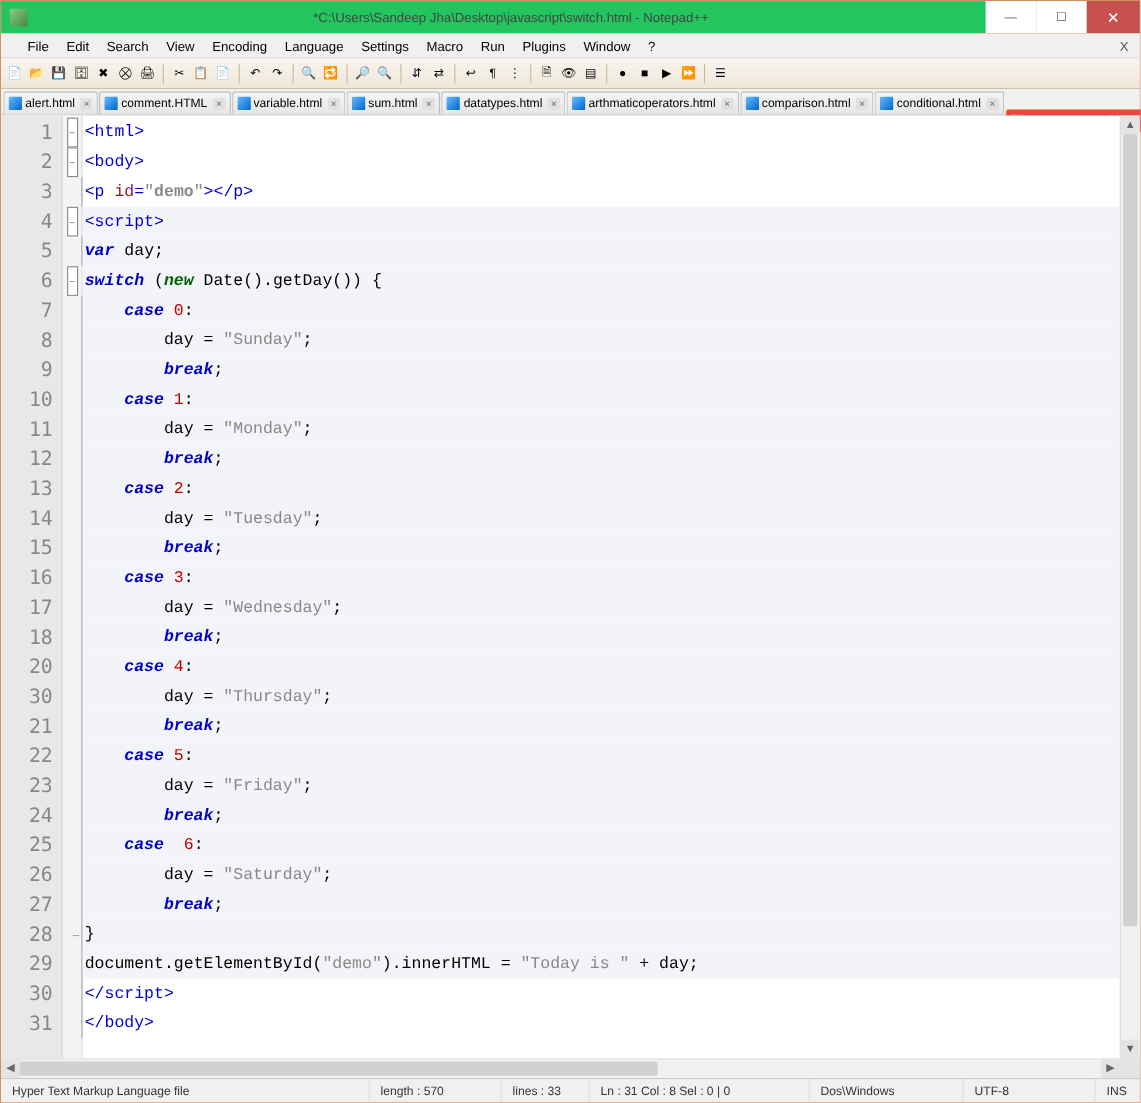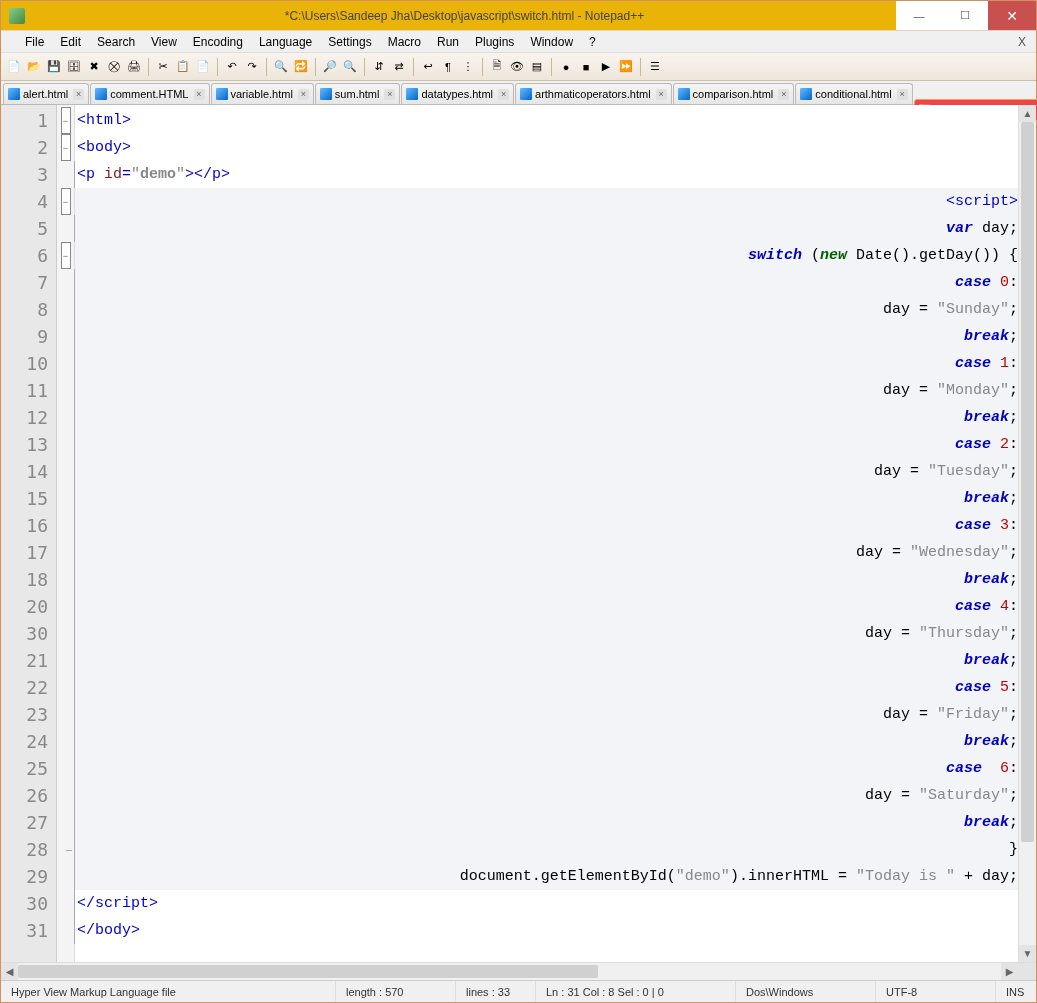--- a/index.html
+++ b/index.html
@@ -1,20 +1,20 @@
 <!DOCTYPE html>
 <html><head>
 <meta charset="utf-8">
 <style>
 * { box-sizing: border-box; margin: 0; padding: 0; }
 body { font-family: "Segoe UI", Tahoma, sans-serif; font-size: 12px; background: #fff; overflow: hidden; width: 1037px; height: 1003px; }
 
 .window { width: 1037px; height: 1003px; display: flex; flex-direction: column; border: 1px solid #d09060; }
 
-.titlebar { height: 30px; background: #eab308; display: flex; align-items: center; border-bottom: 1px solid #e8d0b8; position: relative; }
+.titlebar { height: 30px; background: #22c55e; display: flex; align-items: center; border-bottom: 1px solid #e8d0b8; position: relative; }
 .titlebar-icon { width: 16px; height: 16px; margin: 0 8px; background: linear-gradient(135deg,#8c8,#484); border-radius: 2px; }
 .titlebar-title { flex: 1; text-align: center; font-size: 12px; color: #444; }
 .win-controls { display: flex; height: 100%; }
 .win-btn { width: 46px; display: flex; align-items: center; justify-content: center; font-size: 11px; cursor: default; }
 .win-btn.close { background: #c8504f; color: #fff; width: 48px; font-size: 14px; }
 .win-btn.min, .win-btn.max { color: #555; background:#fff; }
 
 .menubar { height: 22px; background: #f0f0f0; display: flex; align-items: center; padding: 0 16px; border-bottom: 1px solid #ddd; position: relative; }
 .menu-item { padding: 2px 8px; font-size: 12px; cursor: default; }
 .menu-x { position: absolute; right: 10px; font-size: 12px; color: #555; cursor: default; }
@@ -33,21 +33,21 @@
 .editor-wrap { flex: 1; display: flex; overflow: hidden; position: relative; background:#fff; }
 .gutter { width: 56px; background: #e8e8e8; border-right: 1px solid #ccc; text-align: right; padding-top: 2px; color:#888; font-family: Consolas, monospace; font-size: 18px; }
 .gutter div { height: 27px; line-height: 27px; padding-right: 8px; }
 .fold-col { width: 18px; background: #f4f4f4; border-right: 1px solid #ddd; padding-top: 2px; }
 .fold-col div { height: 27px; display:flex; align-items:center; justify-content:center; position:relative; }
 .fold-box { width:10px; height:10px; border:1px solid #888; background:#fff; font-size:9px; line-height:8px; text-align:center; color:#666; }
 .fold-line { position:absolute; left:50%; width:1px; background:#aaa; }
 
 .code { flex: 1; font-family: Consolas, "Courier New", monospace; font-size: 15px; padding-top: 2px; overflow: hidden; white-space: pre; position:relative; }
 .code-line { height: 27px; line-height: 27px; padding-left: 2px; }
-.code-line.stripe { background: #f2f4f8; text-align: right; }
+.code-line.stripe { background: #f2f4f8; }
 
 .vscroll { width: 18px; background: #f0f0f0; border-left: 1px solid #ddd; position: relative; }
 .vscroll .arrow { height: 17px; background: #e4e4e4; text-align:center; font-size:10px; line-height:17px; color:#666; }
 .vscroll .thumb { position:absolute; left:2px; right:2px; top:17px; height: 720px; background: #d0d0d0; border-radius:2px; }
 
 .hscroll-row { height:18px; background:#f0f0f0; border-top:1px solid #ddd; display:flex; }
 .hscroll-row .arrow{width:17px; text-align:center; line-height:18px; font-size:10px; color:#666; background:#e4e4e4;}
 .hscroll-row .track{flex:1; position:relative;}
 .hscroll-row .thumb{position:absolute; top:2px; bottom:2px; left:0; width:580px; background:#d0d0d0; border-radius:2px;}
 
@@ -325,21 +325,21 @@
   <div class="hscroll-row">
     <div class="arrow">◀</div>
     <div class="track">
         <div class="thumb"></div>
       </div>
     <div class="arrow">▶</div>
     <div style="width:18px;background:#e4e4e4"></div>
   </div>
 
   <div class="statusbar">
-    <div class="cell wide">Hyper View Markup Language file</div>
+    <div class="cell wide">Hyper Text Markup Language file</div>
     <div class="cell" style="min-width:120px">length : 570</div>
     <div class="cell" style="min-width:80px">lines : 33</div>
     <div class="cell" style="min-width:200px">Ln : 31   Col : 8   Sel : 0 | 0</div>
     <div class="cell" style="min-width:140px">Dos\Windows</div>
     <div class="cell" style="min-width:120px">UTF-8</div>
     <div class="cell" style="min-width:40px;border-right:none">INS</div>
   </div>
 
 </div>
 

